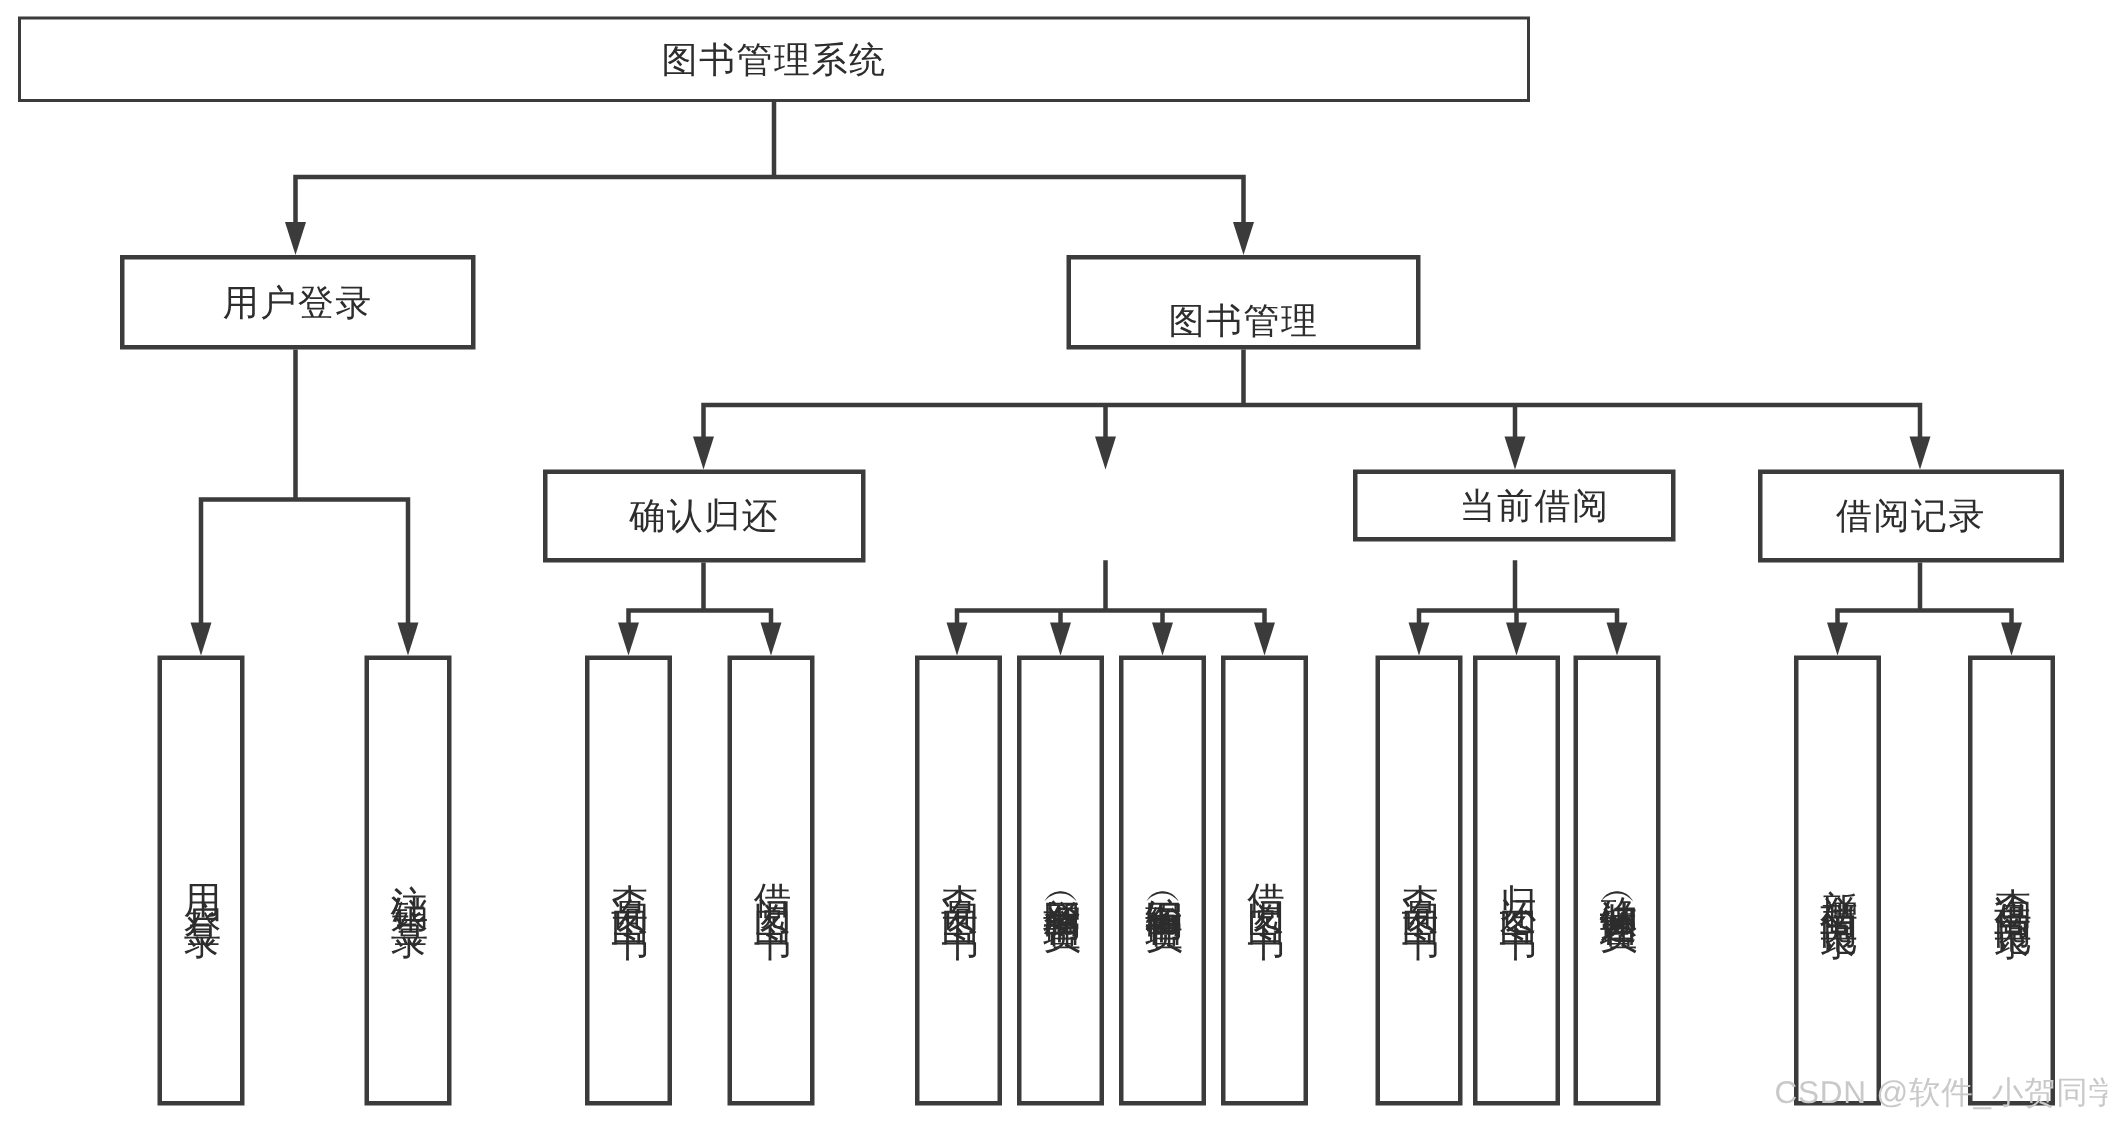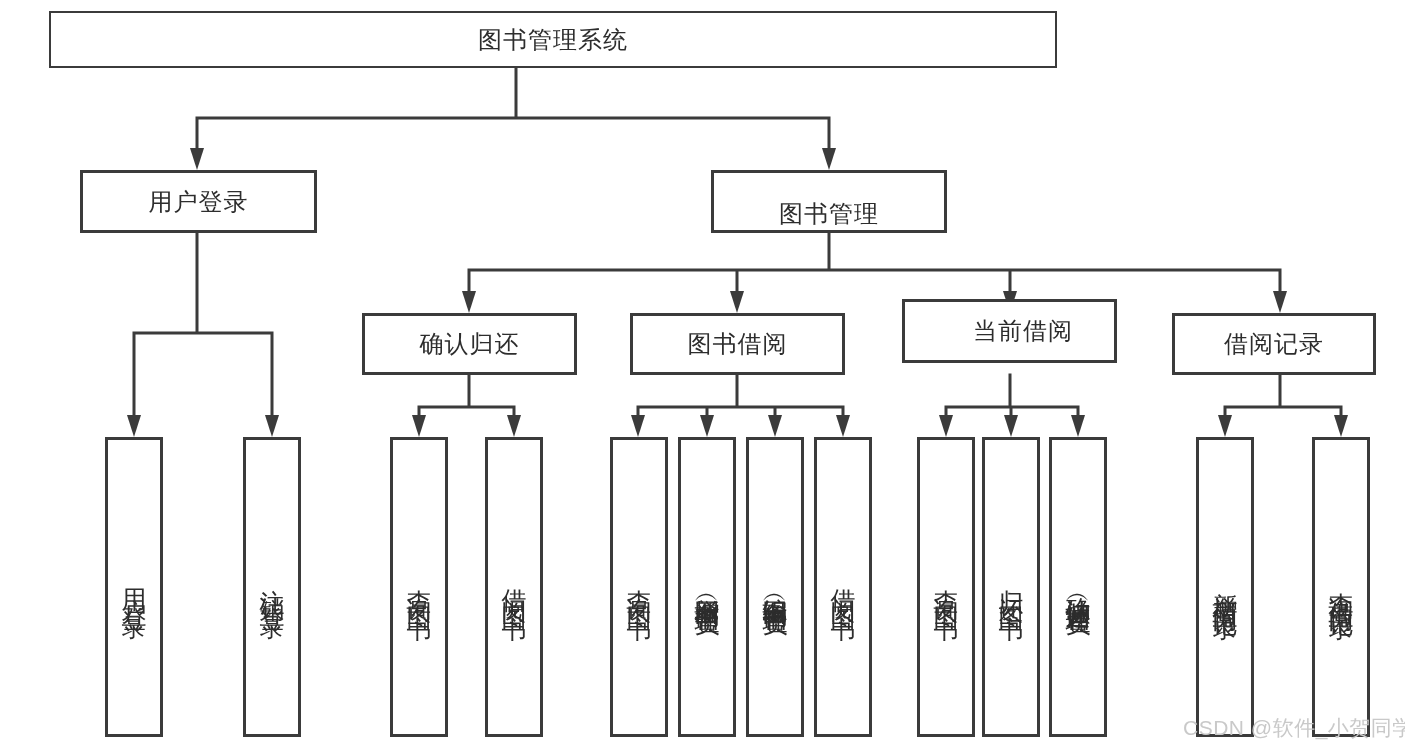--- a/index.html
+++ b/index.html
@@ -15,37 +15,37 @@
   .box{
     position:absolute;
     box-sizing:border-box;
     background:#ffffff;
     border:3px solid #3b3b3b;
     display:flex;align-items:center;justify-content:center;
     z-index:1;
     text-align:center;
   }
   .hbox{font-size:24px;letter-spacing:1px;}
-  .root{border-width:2px;margin-left:37px;}
+  .root{border-width:2px;}
   .vbox{
     writing-mode:vertical-rl;
     text-orientation:mixed;
     font-size:25px;
     letter-spacing:9px;
     line-height:1;
   }
   .v6{letter-spacing:5px;}
   .v10{letter-spacing:2px;}
   
   #root-box   {left:12px;  top:11px;  width:1008px; height:57px;}
   #user-login {left:80px;  top:170px; width:237px;  height:63px;}
   #book-mgmt  {left:711px; top:170px; width:236px;  height:63px;align-items:flex-end;}
   #sec-0{left:362px;  top:313px; width:215px; height:62px;}
   #sec-1{left:630px;  top:313px; width:215px; height:62px;}
-  #sec-2{left:902px;  top:299px; width:215px; height:64px;padding-left:27px;}
+  #sec-2{left:902px;  top:313px; width:215px; height:48px;padding-left:27px;}
   #sec-3{left:1172px; top:313px; width:204px; height:62px;}
   .leaf{top:437px;width:58px;height:300px;}
   #leaf-u0{left:105px;} #leaf-u1{left:243px;}
   #leaf-s0-0{left:390px;} #leaf-s0-1{left:485px;}
   #leaf-s1-0{left:610px;} #leaf-s1-1{left:678px;} #leaf-s1-2{left:746px;} #leaf-s1-3{left:814px;}
   #leaf-s2-0{left:917px;} #leaf-s2-1{left:982px;} #leaf-s2-2{left:1049px;}
   #leaf-s3-0{left:1196px;} #leaf-s3-1{left:1312px;}
   .watermark{
     position:absolute;left:1183px;top:714px;z-index:5;
     font-size:21px;color:#c9c9c9;letter-spacing:0.5px;white-space:nowrap;
@@ -100,23 +100,20 @@
   <div id="user-login" class="box hbox">
     <span>用户登录</span>
   </div>
   <div id="book-mgmt" class="box hbox">
     <span>图书管理</span>
   </div>
 
   <div id="sec-0" class="box hbox">
     <span>确认归还</span>
   </div>
-  <div id="sec-1" class="box hbox">
-    <span>图书借阅</span>
-  </div>
   <div id="sec-2" class="box hbox">
     <span>当前借阅</span>
   </div>
   <div id="sec-3" class="box hbox">
     <span>借阅记录</span>
   </div>
 
   <div id="leaf-u0" class="box leaf vbox">
     <span>用户登录</span>
   </div>

